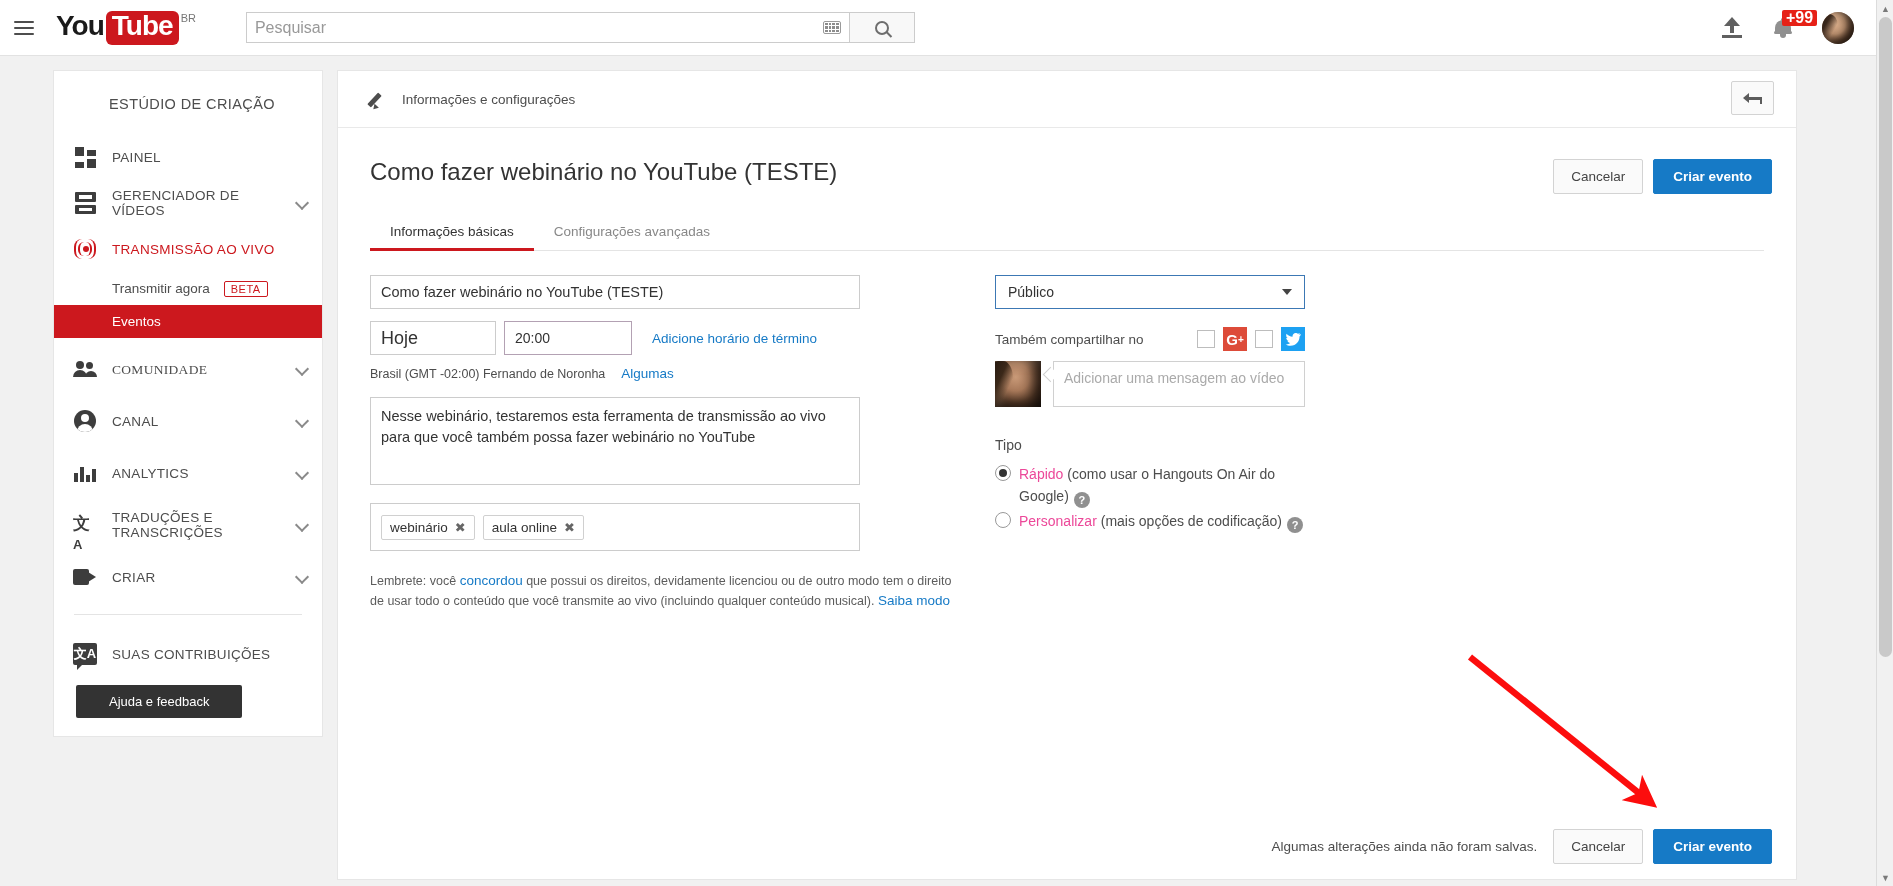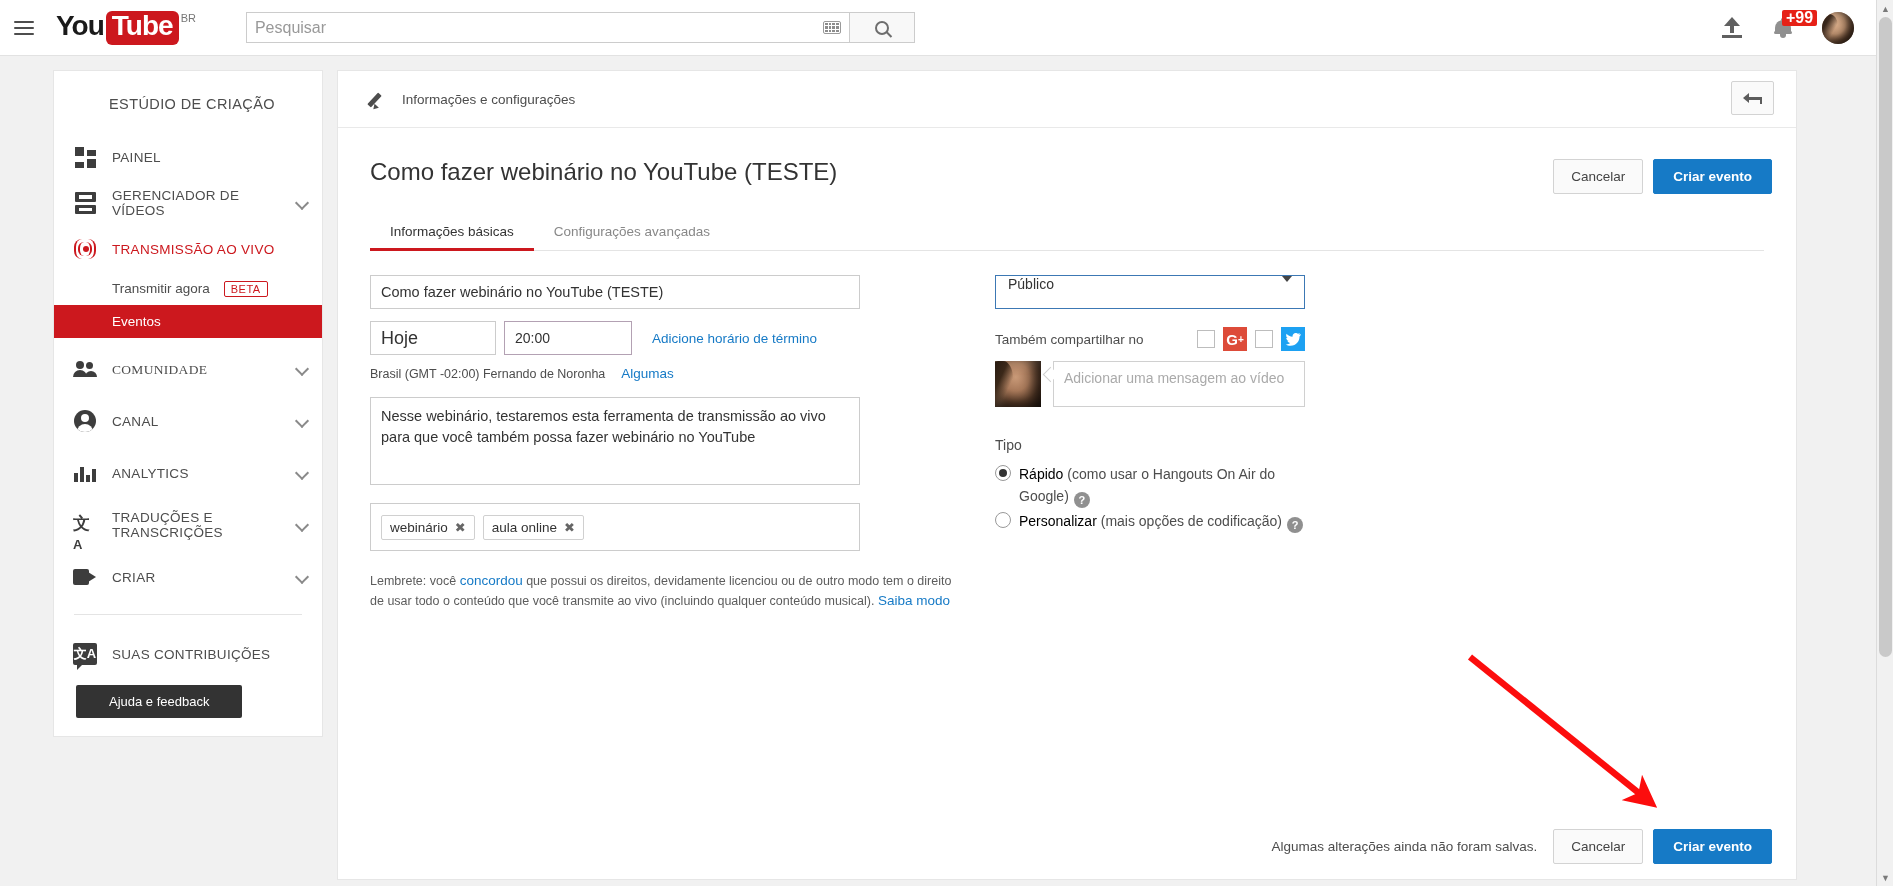--- a/index.html
+++ b/index.html
@@ -248,21 +248,21 @@
     background:#fff; border-radius: 2px; padding: 4px 8px; font-size: 13.5px; color:#333;
     cursor: pointer;
   }
   .tag .x { color:#666; font-size: 13px; }
   .legal {
     margin-top: 20px; width: 590px; font-size: 12.5px; color: #5c5c5c; line-height: 20px;
   }
 
   .select-box {
     width: 310px; height: 34px; border: 1px solid #3c78b4; background:#fff;
-    display:flex; align-items:flex-start; padding: 0 12px; font-size: 14px; color: #333;
+    display:flex; align-items:center; padding: 0 12px; font-size: 14px; color: #333;
     cursor: pointer; position: relative;
   }
   .select-box .caret { position:absolute; right: 12px; width:0;height:0;border-left:5px solid transparent;border-right:5px solid transparent;border-top:6px solid #444;}
   .share-row { display:flex; align-items:center; margin-top: 18px; width: 310px;}
   .share-label { font-size: 13.5px; color: #4d4d4d; }
   .share-ctrls { margin-left:auto; display:flex; align-items:center; gap: 8px;}
   .cbox { width:18px; height:18px; border:1px solid #bdbdbd; background:#fff; cursor:pointer;}
   .gplus { width:24px;height:24px;background:#dd4b39;color:#fff;display:flex;align-items:center;justify-content:center;font-size:15px;font-weight:bold;cursor:pointer;}
   .twtr { width:24px;height:24px;background:#1da1f2;display:flex;align-items:center;justify-content:center;cursor:pointer;}
   .twtr svg { width: 16px; height: 16px; fill: #fff; }
@@ -289,21 +289,21 @@
   }
 
   .type-head { margin-top: 26px; font-size: 14px; color: #4d4d4d; }
   .radio-row { display:flex; align-items:flex-start; margin-top: 10px; max-width: 310px; }
   .radio {
     width: 16px; height: 16px; border-radius: 50%; border: 1.5px solid #999;
     margin-right: 8px; margin-top: 2px; flex: 0 0 16px; position: relative; cursor:pointer; background:#fff;
   }
   .radio.on:after { content:""; position:absolute; left:3px; top:3px; width:8px; height:8px; border-radius:50%; background:#333;}
   .radio-lbl { font-size: 14px; color: #4d4d4d; line-height: 22px; }
-  .radio-lbl b { font-weight: normal; color:#000000; }
+  .radio-lbl b { font-weight: normal; color:#ec4899; }
   .qmark {
     display:inline-flex; align-items:center; justify-content:center;
     width: 16px; height:16px; border-radius:50%; background:#909090; color:#fff;
     font-size: 11px; font-weight:bold; margin-left: 5px; vertical-align:-3px; cursor:pointer;
   }
 
   .bottom-bar {
     position: absolute; left: 0; right: 0; bottom: 0; height: 66px;
     display:flex; align-items:center; justify-content:flex-end; gap: 10px;
     padding-right: 24px;

